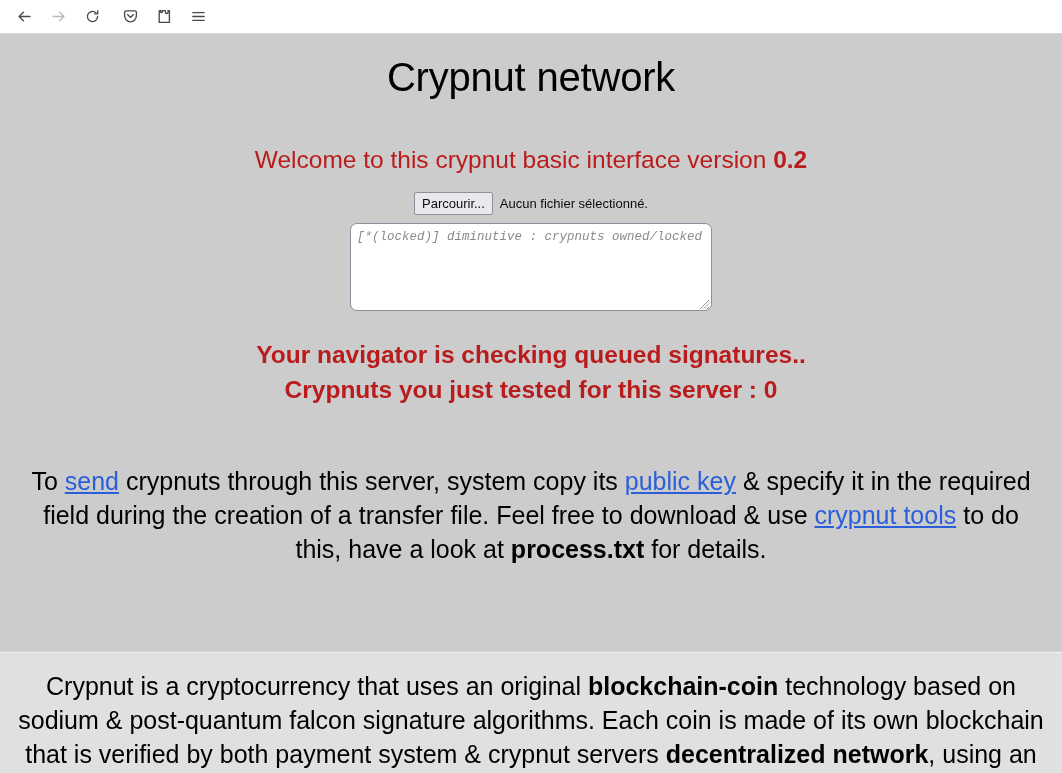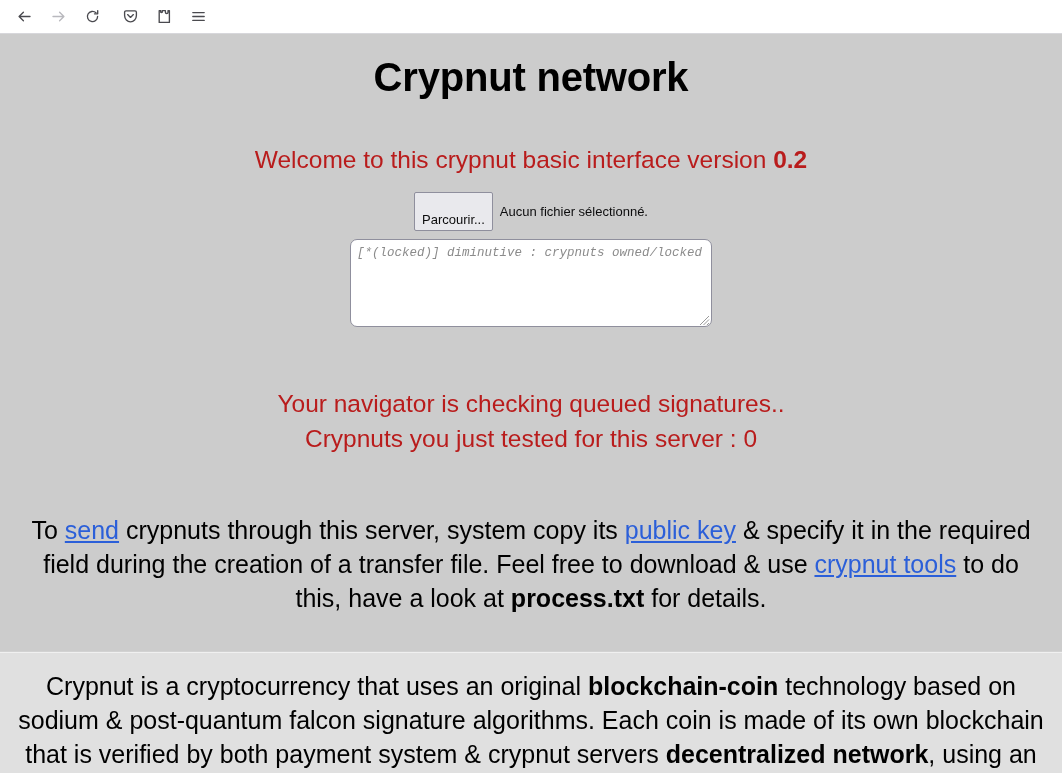--- a/index.html
+++ b/index.html
@@ -67,21 +67,21 @@
     overflow: hidden;
     position: relative;
   }
   #page-inner { padding: 0 8px; }
 
   h1#site-title {
     margin: 0;
     padding-top: 16px;
     text-align: center;
     font-size: 40px;
-    font-weight: 700;
+    font-weight: 400;
     color: #000000;
     letter-spacing: -0.2px;
     line-height: 1.35;
   }
 
   .lead {
     text-align: center;
     font-size: 24.5px;
     color: #b91c1c;
     line-height: 1.32;
@@ -94,21 +94,21 @@
   #file-row {
     margin-top: 16px;
     text-align: center;
     font-size: 13px;
     color: #000;
     line-height: 1;
   }
   #browse-button {
     font-family: "Liberation Sans", sans-serif;
     font-size: 13px;
-    padding: 19px 7px 3px 7px;
+    padding: 3px 7px 3px 7px;
     border: 1px solid #8f8f9d;
     border-radius: 2px;
     background: #e9e9ed;
     color: #0c0c0d;
     vertical-align: middle;
     cursor: default;
   }
   #file-status {
     margin-left: 7px;
     vertical-align: middle;
@@ -138,21 +138,21 @@
   #crypnut-textarea::placeholder { color: #8b8b8b; font-style: italic; opacity: 1; }
   #resize-grip {
     position: relative;
     width: 362px;
     margin: -15px auto 0 auto;
     height: 14px;
     pointer-events: none;
   }
   #resize-grip svg { position: absolute; right: 2px; bottom: 0; }
 
-  #status-block { margin-top: 62px; }
+  #status-block { margin-top: 29px; font-weight: bold; }
   #queued-line, #tested-line { margin: 0; }
   #tested-line { margin-top: 2px; }
 
   
   #info-paragraph {
     margin: 58px auto 0 auto;
     width: 1020px;
     text-align: center;
     font-size: 25px;
     line-height: 1.36;

